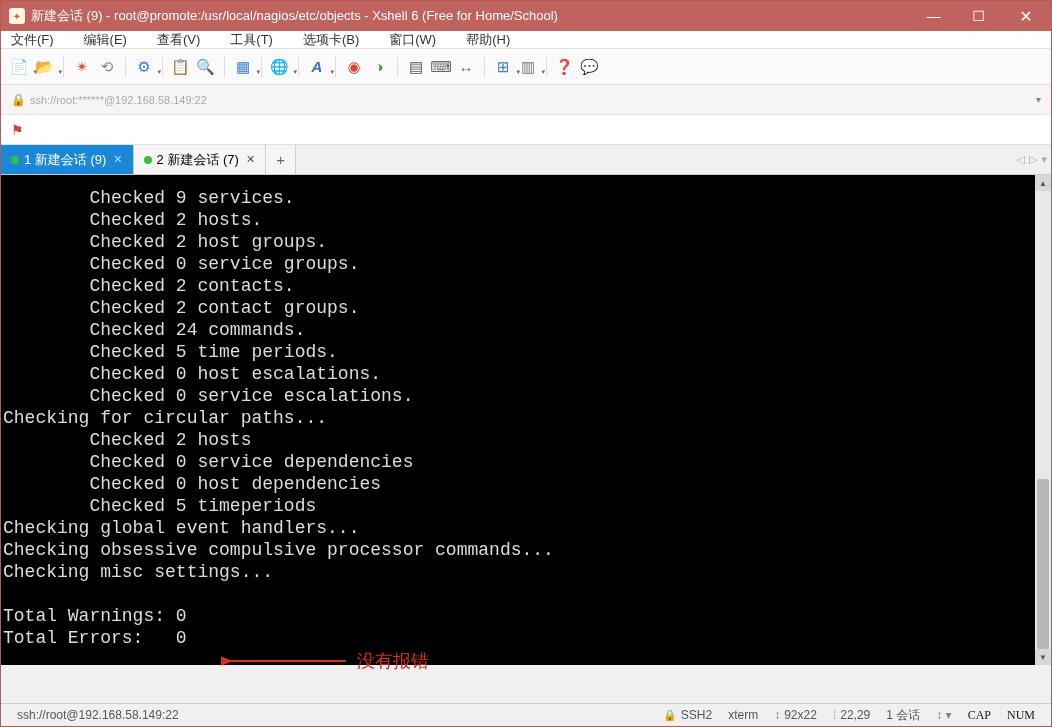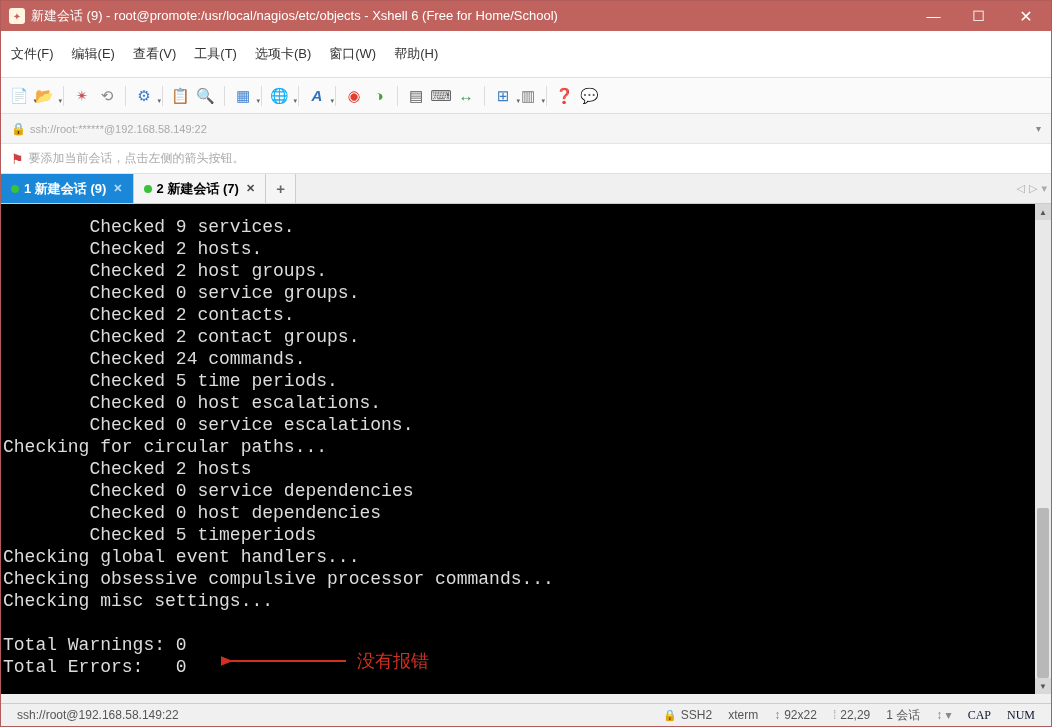--- a/index.html
+++ b/index.html
@@ -33,26 +33,26 @@
 .titlebar .title-text { flex: 1; font-size: 13px; }
 .titlebar .winbtns { display: flex; }
 .titlebar .winbtn {
   width: 45px; height: 30px;
   display: flex; align-items: center; justify-content: center;
   color: #fff; font-size: 14px;
 }
 .titlebar .winbtn.close { width: 50px; font-size: 16px; }
 
 .menubar {
-  height: 47px;
+  height: 18px;
   background: #fff;
   display: flex;
   align-items: center;
   padding: 0 10px;
-  gap: 18px;
+  gap: 30px;
   border-bottom: 1px solid #e0e0e0;
 }
 .menubar .menu-item {
   color: #333;
   font-size: 13px;
 }
 
 .toolbar {
   height: 36px;
   background: #fafafa;
@@ -126,21 +126,20 @@
   position: relative;
 }
 .tabbar .tab {
   display: flex;
   align-items: center;
   padding: 0 10px;
   border-right: 1px solid #ccc;
   gap: 5px;
   background: #f5f5f5;
   font-size: 13px;
-  font-weight: bold;
 }
 .tabbar .tab.active {
   background: #1a87d8;
   color: #fff;
 }
 .tabbar .tab .dot {
   width: 8px; height: 8px; border-radius: 50%;
   background: #3ac03a;
 }
 .tabbar .tab .close-x {
@@ -347,21 +346,20 @@
 </div>
 
 <div class="addressbar">
   <span class="lock">🔒</span>
   <span class="url">ssh://root:******@192.168.58.149:22</span>
   <span class="dd-arrow">▾</span>
 </div>
 
 <div class="hintbar">
   <span class="flag">⚑</span>
-  <span class="hint-text">要添加当前会话，点击左侧的箭头按钮。</span>
 </div>
 
 <div class="tabbar">
   <div class="tab active">
     <span class="dot"></span>
     <span>1 新建会话 (9)</span>
     <span class="close-x">✕</span>
   </div>
   <div class="tab">
     <span class="dot"></span>

